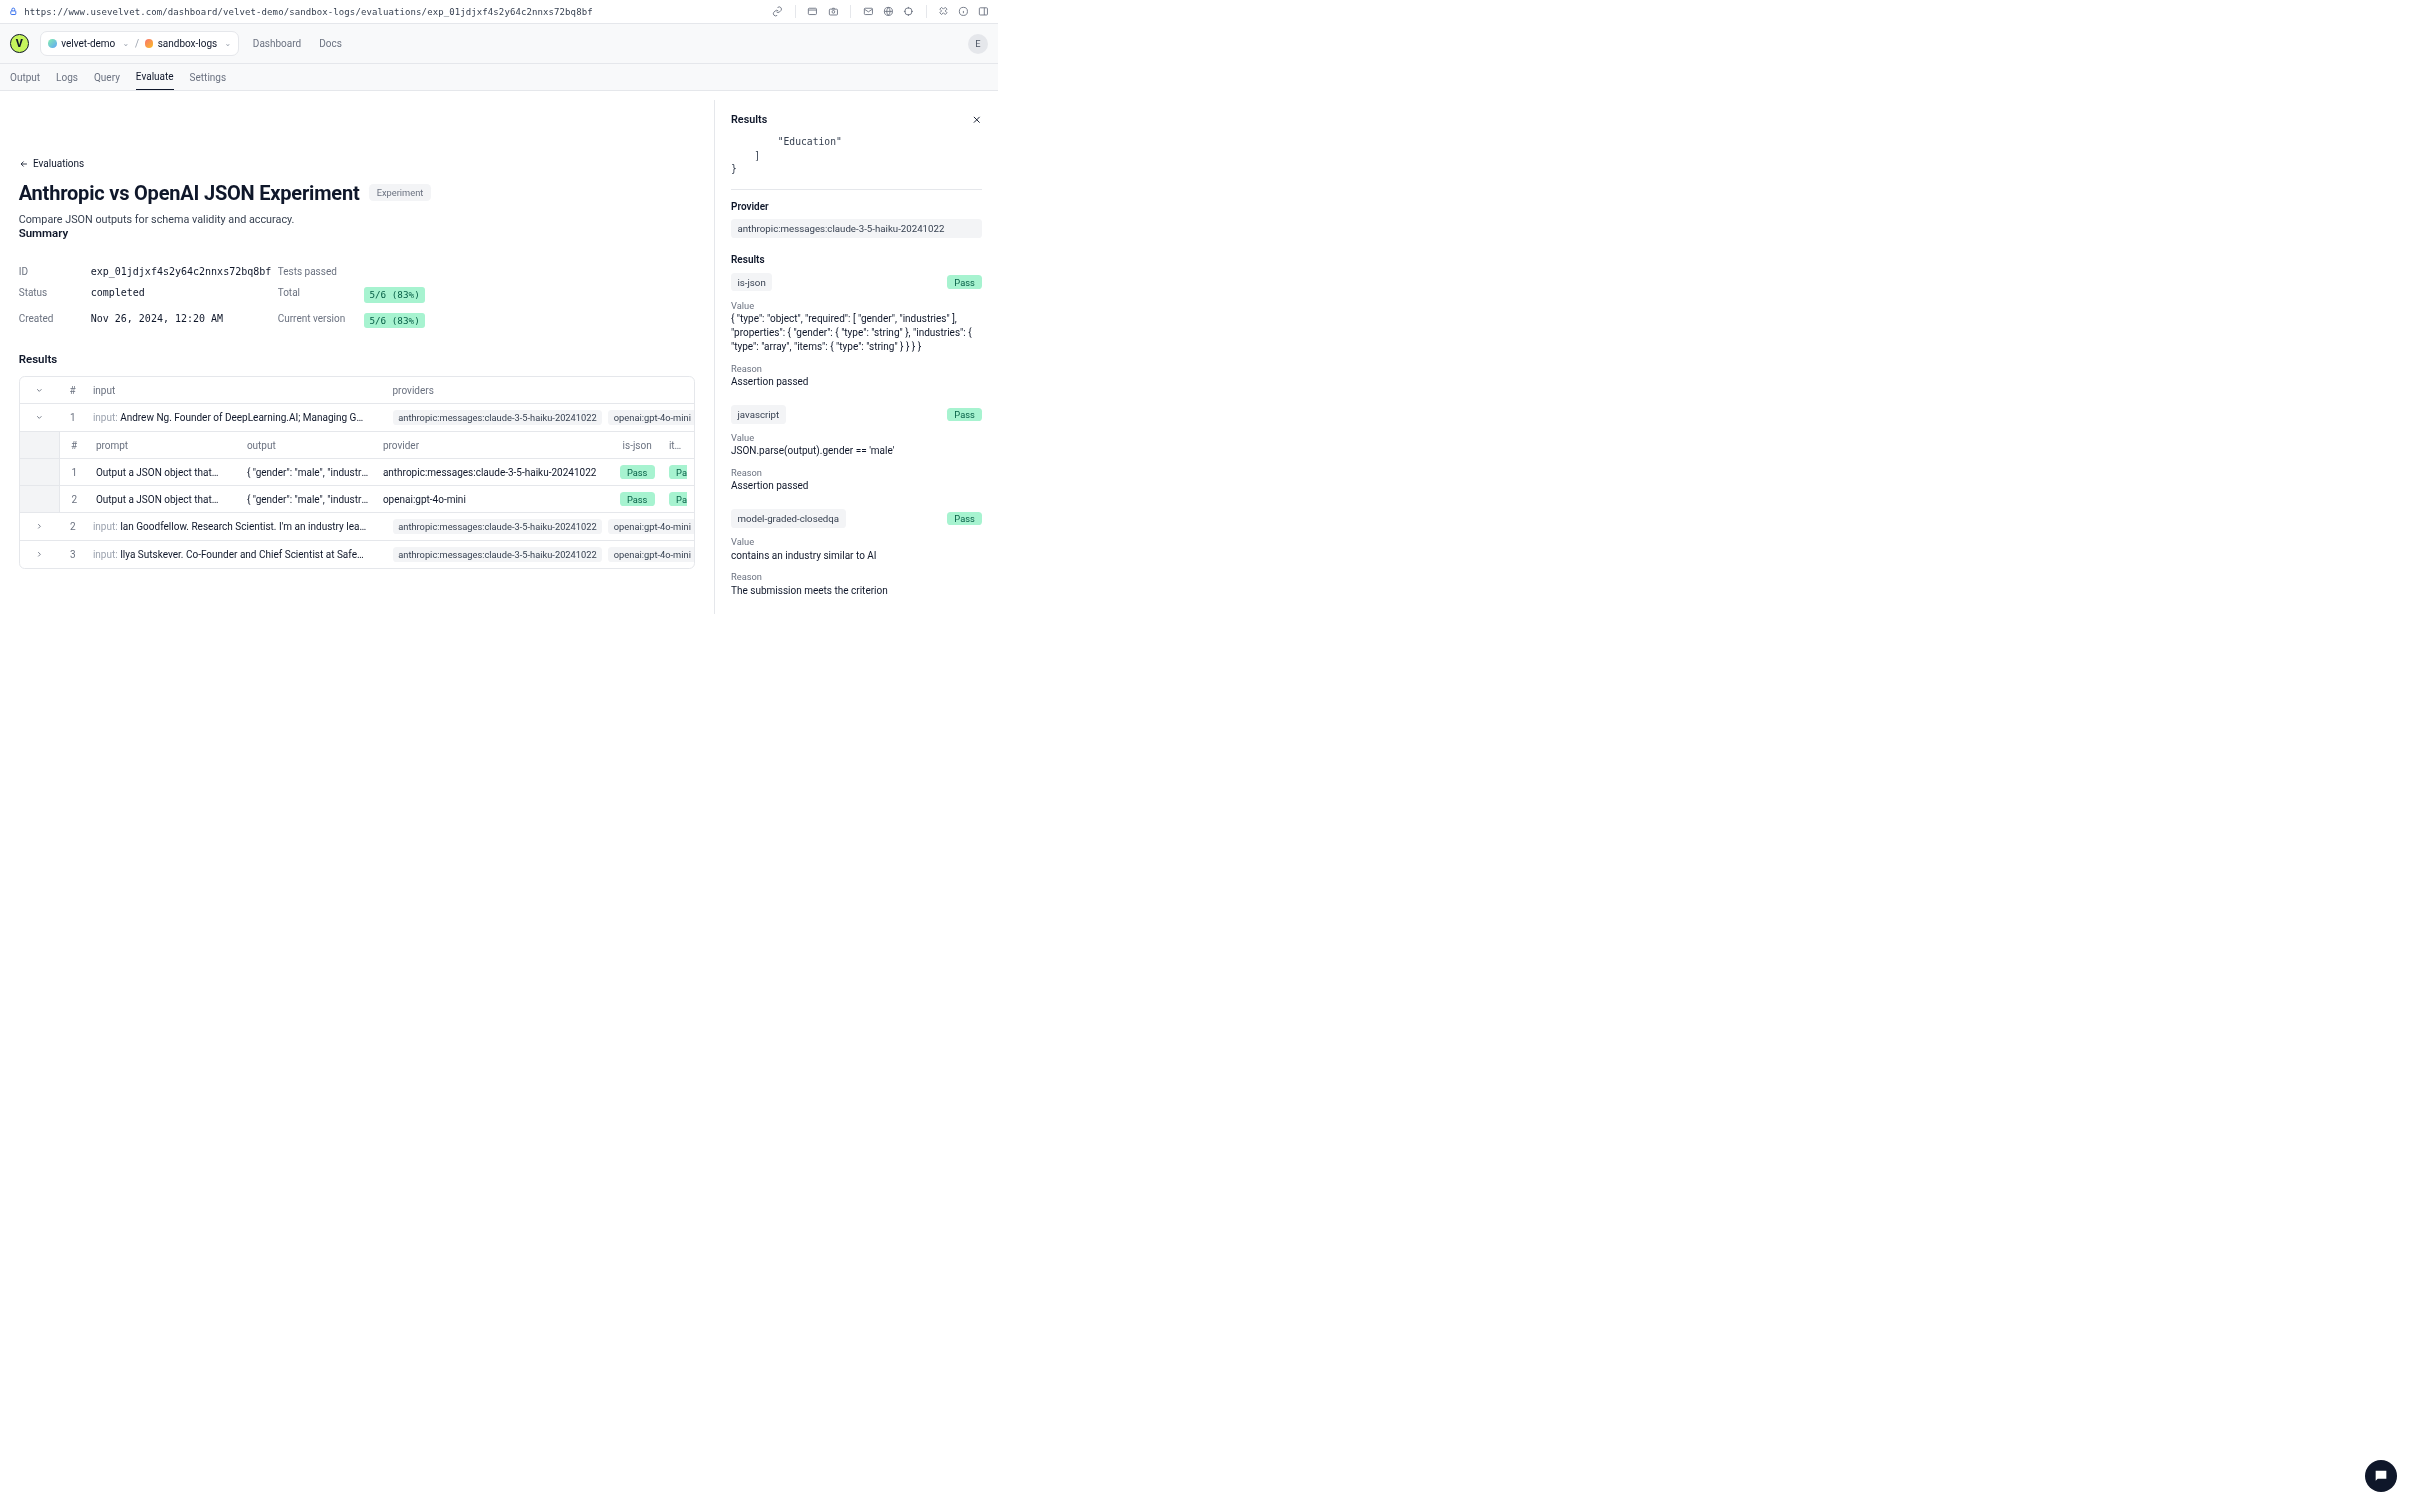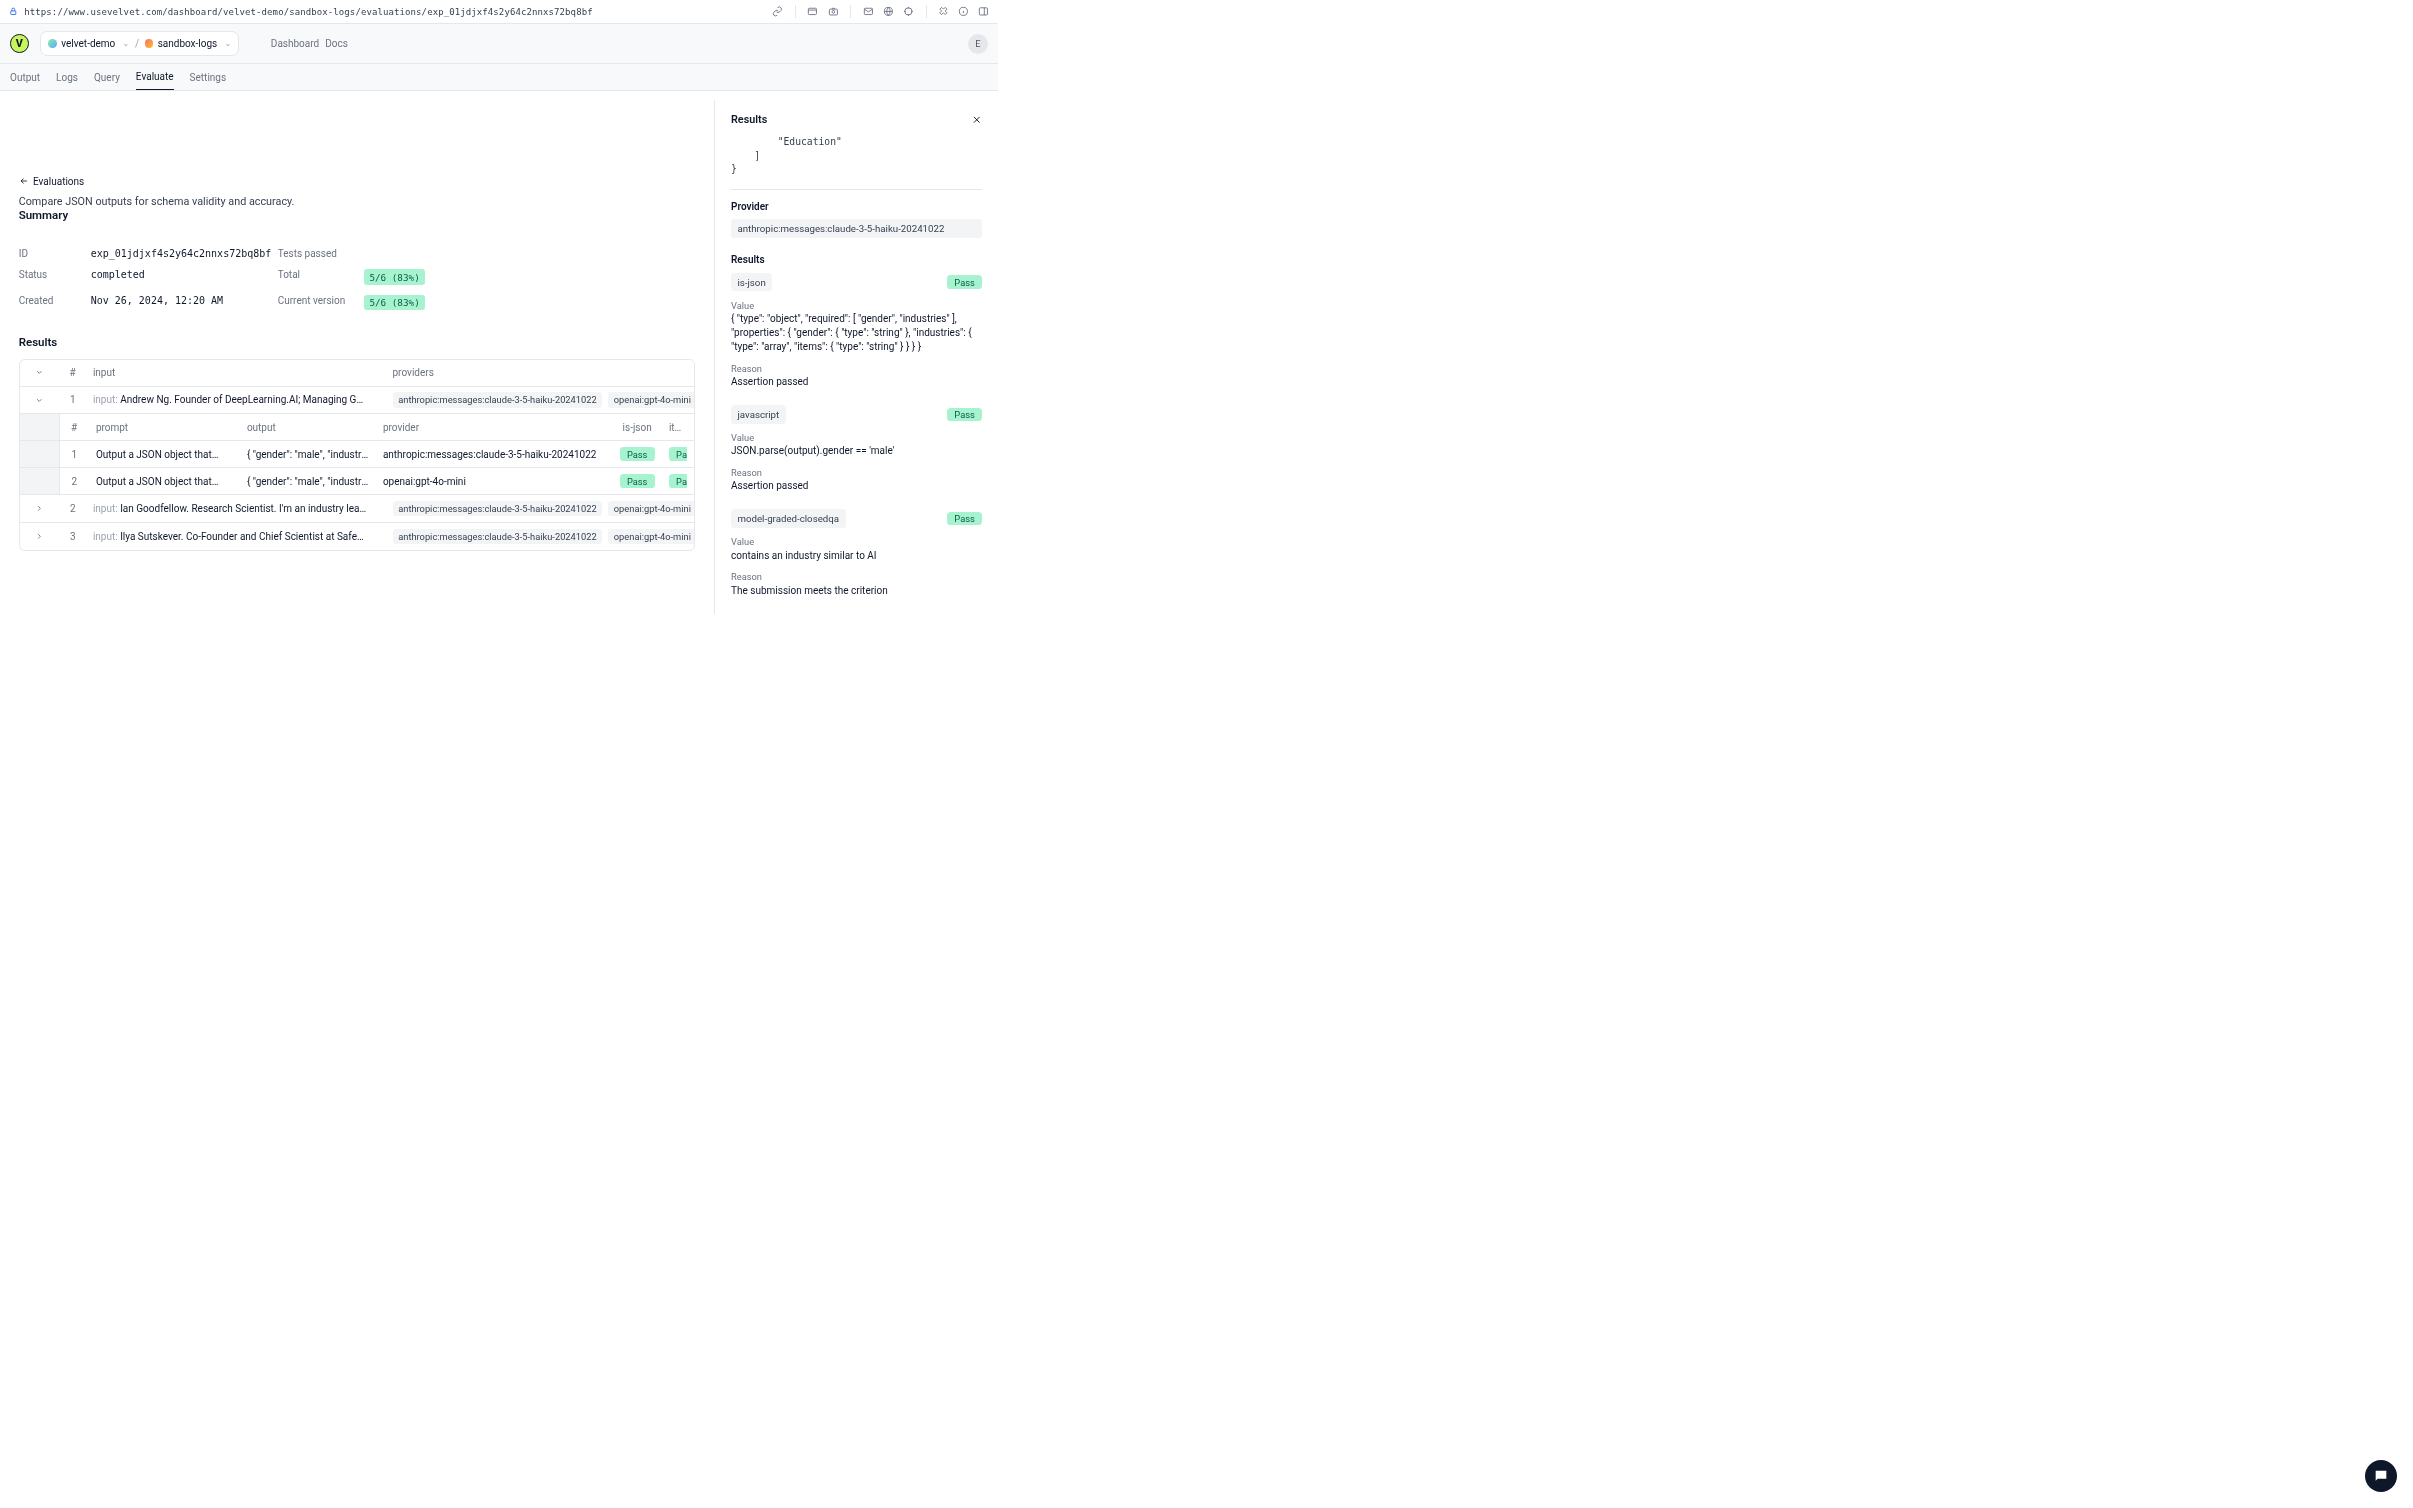--- a/index.html
+++ b/index.html
@@ -51,21 +51,21 @@
     border-radius: 7px;
     height: 24.4px;
     padding: 0 7.2px;
     gap: 5.7px;
     background: #fff;
   }
   .bc-item { display:flex; align-items:center; gap:4.3px; color:#0f172a; font-size:10px; }
   .bc-dot { width:8.6px; height:8.6px; border-radius:50%; }
   .bc-sep { color:#9ca3af; }
   .bc-chevrons { color:#9ca3af; font-size:8px; margin-left:2.9px; }
-  .nav-links { display:flex; gap:6px; margin-left:20px; }
+  .nav-links { display:flex; gap:18px; margin-left:2px; }
   .nav-link { color:#6b7280; font-size:10px; cursor:pointer; }
   .spacer { flex:1; }
   .avatar-circle {
     width:20px; height:20px; border-radius:50%;
     background:#e5e7eb; display:flex; align-items:center; justify-content:center;
     font-size:9.3px; color:#4b5563;
   }
   
   .tabs {
     height: 27px;
@@ -288,20 +288,24 @@
 <div class="content">
   <div class="main">
     <div class="back-link">
       <span>
         <svg width="10" height="10" viewBox="0 0 24 24" fill="none" stroke="#0f172a" stroke-width="2">
             <path d="M19 12H5M11 6l-6 6 6 6"></path>
           </svg>
       </span>
       <span>Evaluations</span>
     </div>
+    <div class="title-row">
+      <h1 class="page-title">Anthropic vs OpenAI JSON Experiment</h1>
+      <span class="badge-experiment">Experiment</span>
+    </div>
     <p class="description">Compare JSON outputs for schema validity and accuracy.</p>
 
     <div class="section-title">Summary</div>
     <div class="summary-grid">
       <div class="summary-label">ID</div>
       <div class="mono">exp_01jdjxf4s2y64c2nnxs72bq8bf</div>
       <div class="summary-label">Tests passed</div>
       <div></div>
 
       <div class="summary-label">Status</div>

